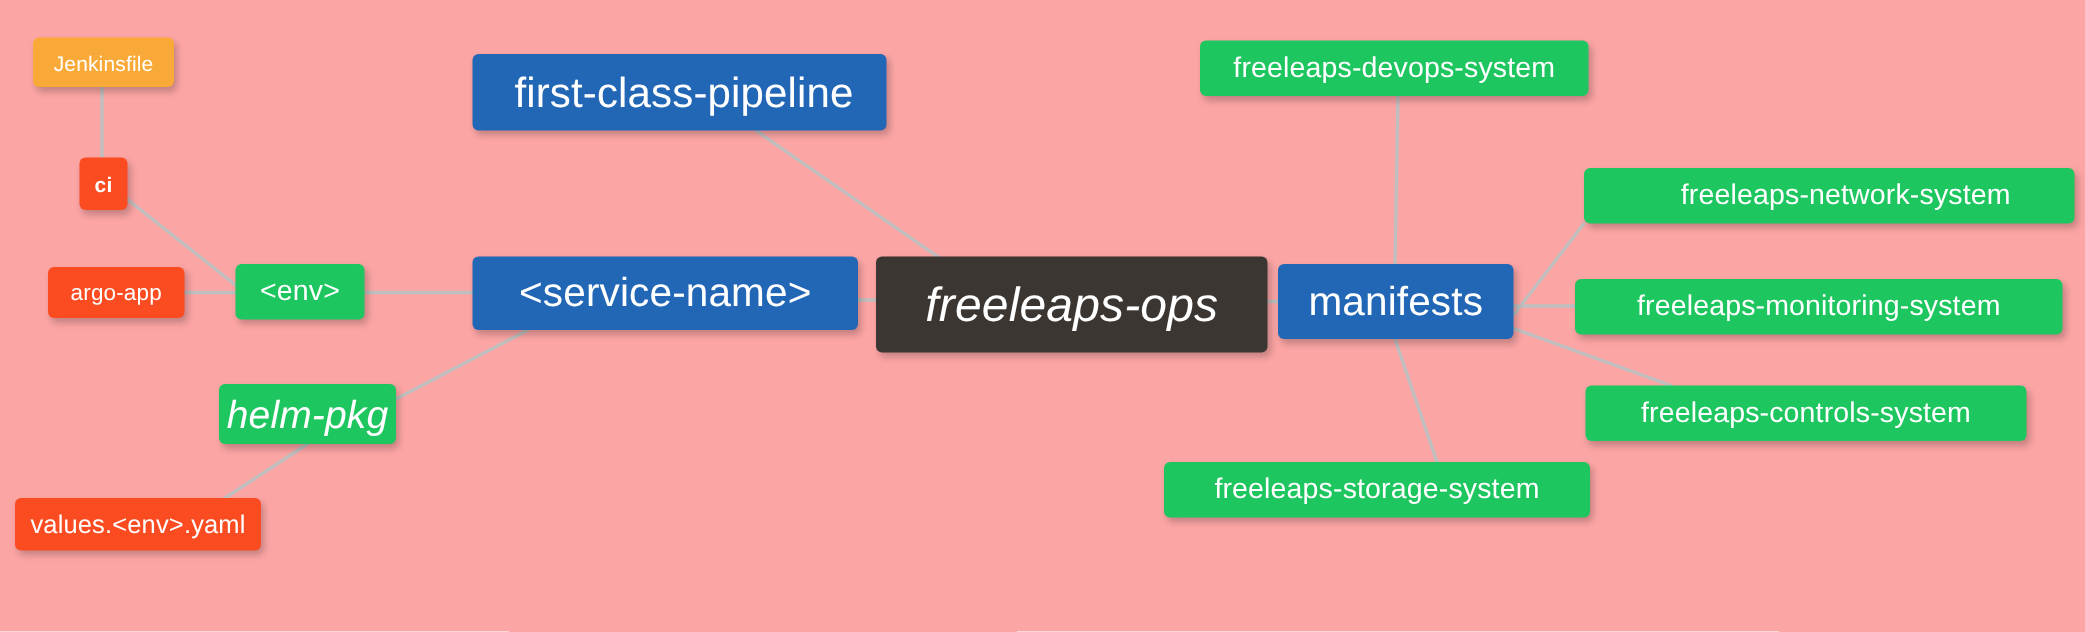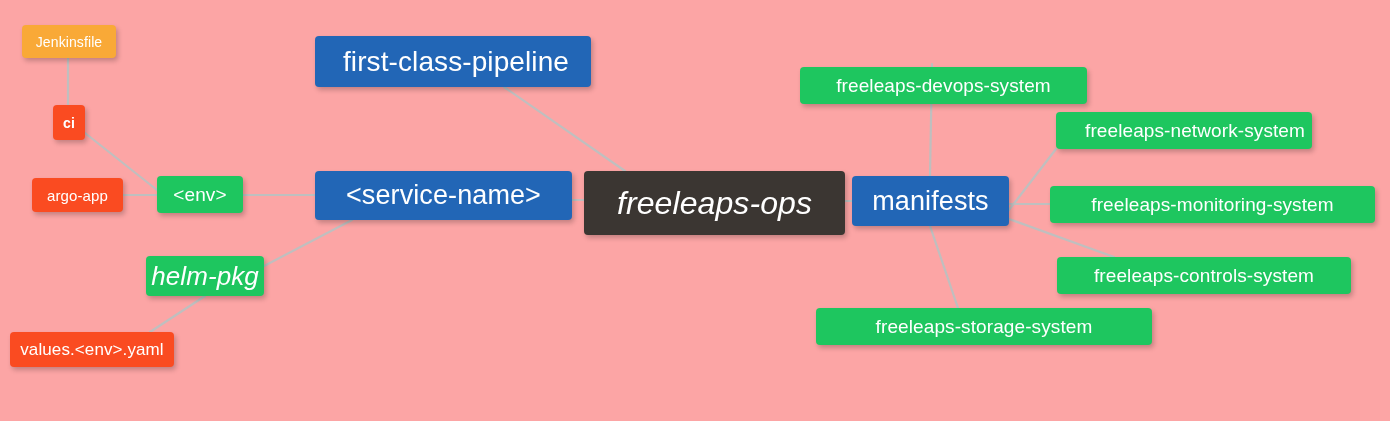--- a/index.html
+++ b/index.html
@@ -95,29 +95,29 @@
       </div>
       <div class="node blue" style="left: 315px; top: 171px; width: 257px; height: 49px; font-size: 27px;">
         <span>&lt;service-name&gt;</span>
       </div>
       <div class="node dark" style="left: 584px; top: 171px; width: 261px; height: 64px; font-size: 32px;">
         <span>freeleaps-ops</span>
       </div>
       <div class="node blue" style="left: 852px; top: 176px; width: 157px; height: 50px; font-size: 27px;">
         <span>manifests</span>
       </div>
-      <div class="node green" style="left: 800px; top: 27px; width: 287px; height: 37px; font-size: 19px; margin-top: 40px;">
+      <div class="node green" style="left: 800px; top: 27px; width: 259px; height: 37px; font-size: 19px;">
         <span>freeleaps-devops-system</span>
       </div>
-      <div class="node green" style="left: 1056px; top: 112px; width: 256px; height: 37px; font-size: 19px; padding-left: 32px;">
+      <div class="node green" style="left: 1056px; top: 112px; width: 327px; height: 37px; font-size: 19px; padding-left: 32px;">
         <span>freeleaps-network-system</span>
       </div>
       <div class="node green" style="left: 1050px; top: 186px; width: 325px; height: 37px; font-size: 19px; justify-content: center;">
         <span>freeleaps-monitoring-system</span>
       </div>
       <div class="node green" style="left: 1057px; top: 257px; width: 294px; height: 37px; font-size: 19px;">
         <span>freeleaps-controls-system</span>
       </div>
-      <div class="node green" style="left: 816px; top: 308px; width: 336px; height: 37px; font-size: 19px;">
+      <div class="node green" style="left: 776px; top: 308px; width: 284px; height: 37px; font-size: 19px;">
         <span>freeleaps-storage-system</span>
       </div>
     </div>
 </div>
 
 </body></html>

